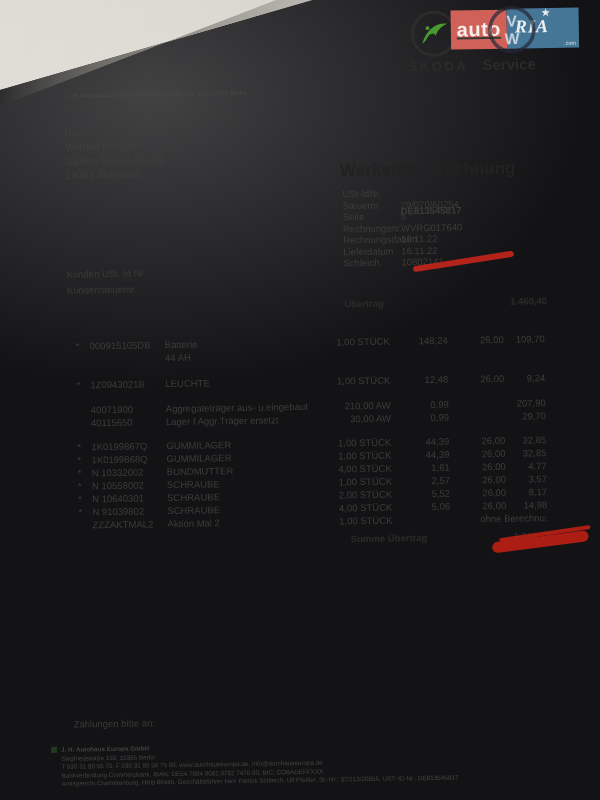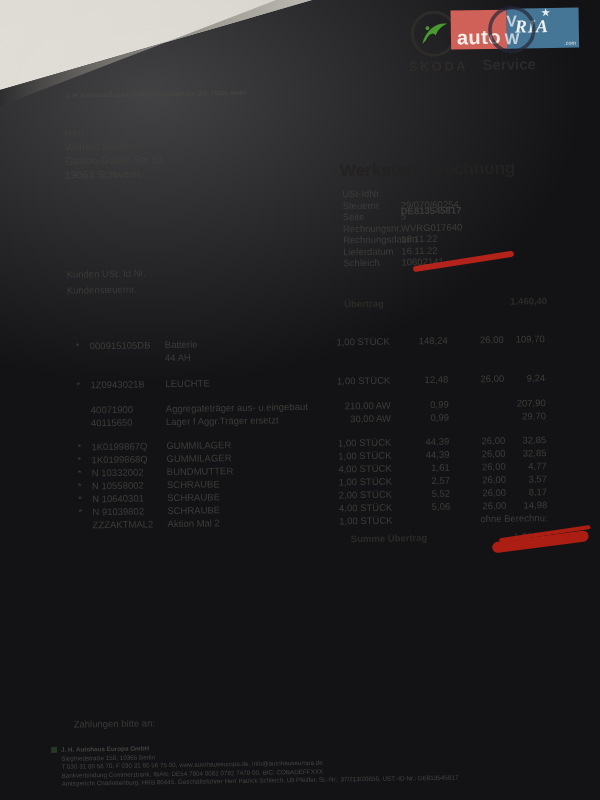--- a/index.html
+++ b/index.html
@@ -23,21 +23,21 @@
 
   
   .skoda-circle{position:absolute;left:416px;top:13px;width:46px;height:46px;border:3px solid rgba(48,46,42,.85);
     border-radius:50%;box-sizing:border-box;}
   .skoda-circle svg{position:absolute;inset:2px;}
   .skoda-word{position:absolute;left:398px;top:61px;width:90px;text-align:center;font-weight:bold;
     font-size:13px;letter-spacing:2.5px;color:#2e2c28;}
   .service-word{position:absolute;left:487px;top:59px;font-weight:bold;font-size:15px;color:#2a2a28;}
 
   .wm-red{position:absolute;left:456px;top:13px;width:56px;height:39px;background:rgba(224,103,94,.92);
-    display:flex;align-items:flex-end;justify-content:center;}
+    display:flex;align-items:center;justify-content:center;text-decoration:underline;}
   .wm-red span{color:#f6efe9;font-weight:bold;font-size:20px;letter-spacing:.5px;}
   .wm-blue{position:absolute;left:512px;top:12px;width:72px;height:40px;background:rgba(74,126,160,.93);}
   .wm-star{position:absolute;left:34px;top:-2px;color:#e9edf0;font-size:11px;}
   .wm-ria{position:absolute;left:8px;top:8px;font-family:"Liberation Serif",serif;font-style:italic;
     font-weight:bold;font-size:18px;color:#eef1f3;letter-spacing:1px;}
   .wm-com{position:absolute;right:3px;bottom:2px;font-size:5.5px;color:#dfe5e9;}
   .vw-circle{position:absolute;left:492px;top:8px;width:50px;height:50px;}
 
   
   .t{position:absolute;white-space:pre;}

